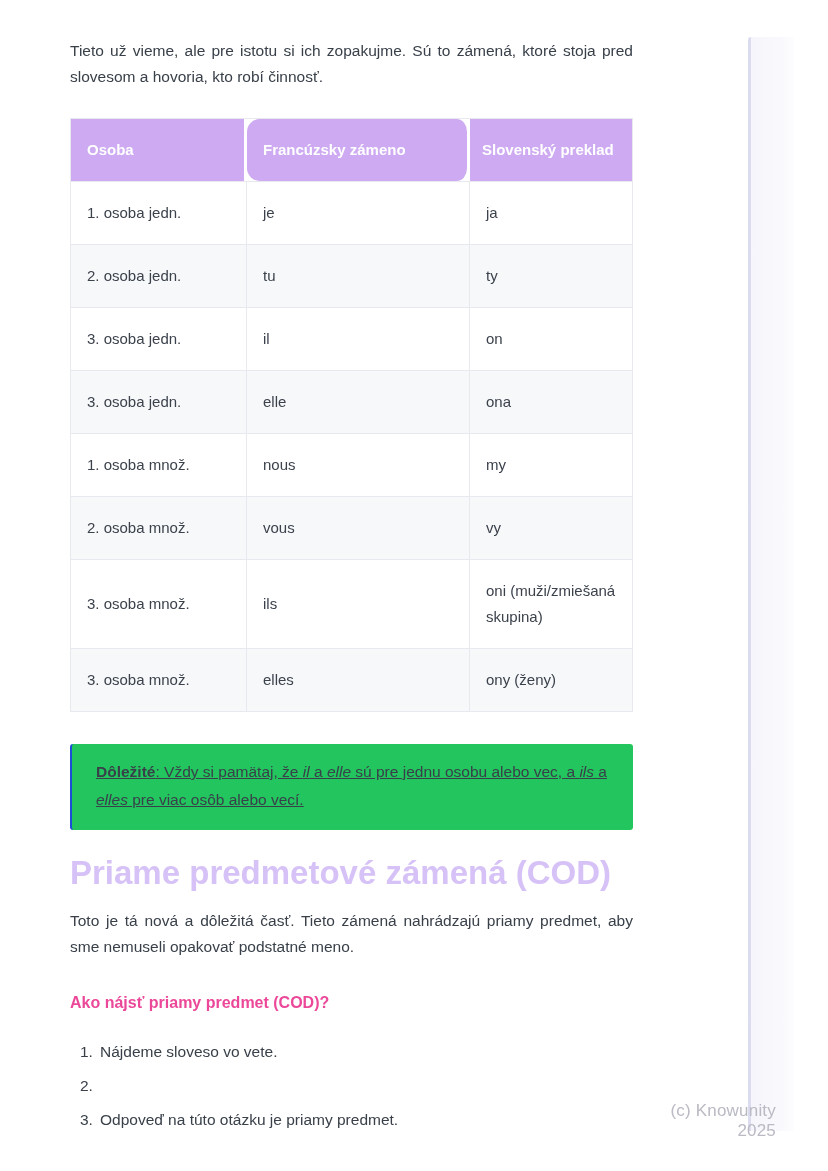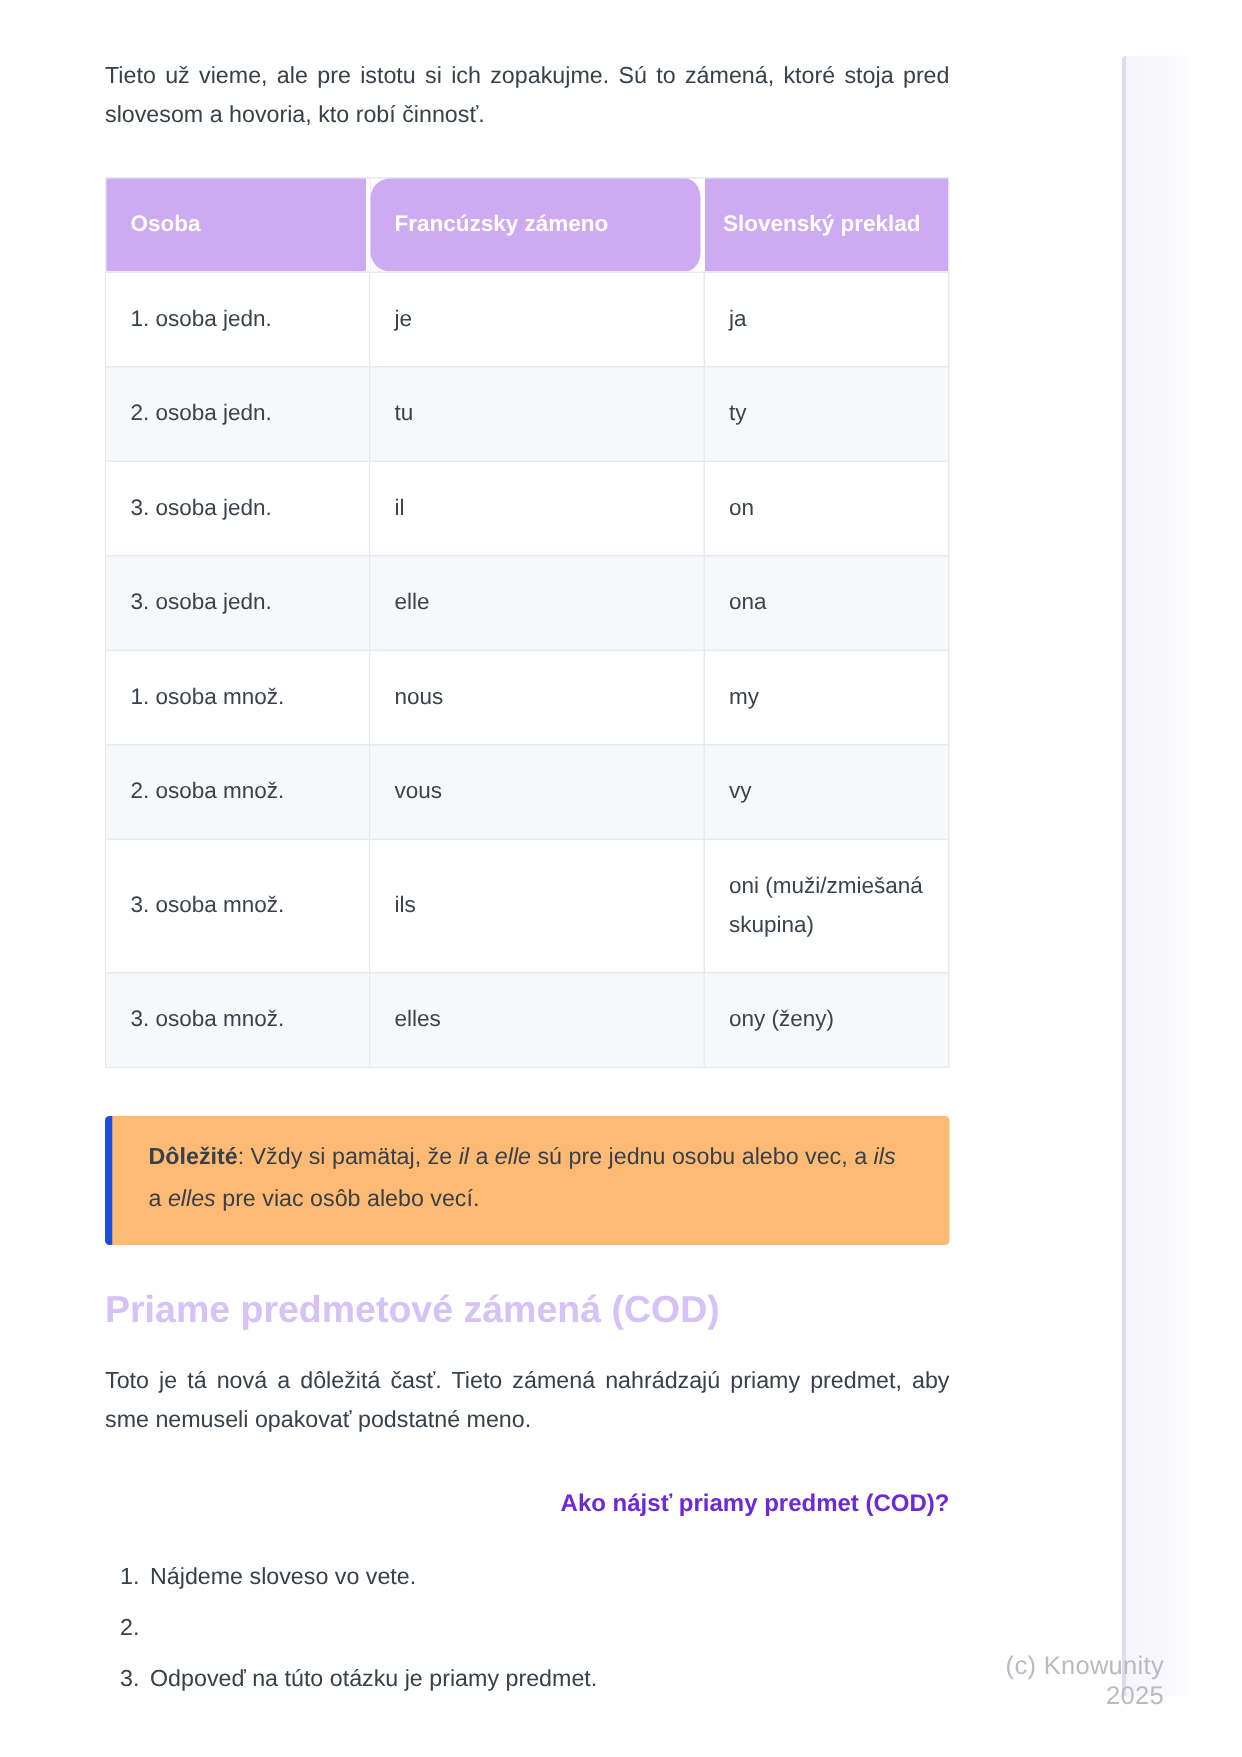--- a/index.html
+++ b/index.html
@@ -31,30 +31,30 @@
   .pron-table th:last-child{border-right:none;padding-left:12px;}
   .pron-table td{
     padding:18px 16px;border-right:1px solid #e8e9ee;border-top:1px solid #e8e9ee;
     background:#ffffff;font-weight:400;
   }
   .pron-table td:last-child{border-right:none;}
   .pron-table tbody tr:nth-child(even) td{background:#f7f8fa;}
   .col-1{width:141px;} .col-2{width:188px;border-radius:13px;}
   
   .callout{
-    margin-top:32px;background:#fdba74;border-left:5px solid #1d4ed8;
-    border-radius:3px;padding:14px 24px 16px 24px;line-height:28px;
+    margin-top:32px;background:#22c55e;border-left:2px solid #1d4ed8;
+    border-radius:3px;padding:14px 24px 16px 24px;line-height:28px;text-decoration:underline;
   }
   .callout p{margin:0;}
   
   .heading{
-    margin:28px 0 0 0;color:#d6c2f6;font-size:25px;line-height:30px;font-weight:700;
+    margin:28px 0 0 0;color:#d6c2f6;font-size:33px;line-height:30px;font-weight:700;
   }
   .after-heading{margin-top:20px;}
-  .subheading{margin:30px 0 0 0;font-weight:700;font-size:16px;color:#6d28d9;text-align:right;}
+  .subheading{margin:30px 0 0 0;font-weight:700;font-size:16px;color:#ec4899;}
   .steps{margin-top:23px;}
   .step{display:flex;margin-bottom:8px;padding-left:10px;}
   .step .num{width:20px;flex:0 0 20px;}
   em{font-style:italic;}
   strong{font-weight:700;}
   .footer{
     position:absolute;left:640px;top:1101px;width:136px;text-align:right;
     font-size:17px;color:#b9bac3;z-index:2;letter-spacing:0.2px;
   }
 </style>

